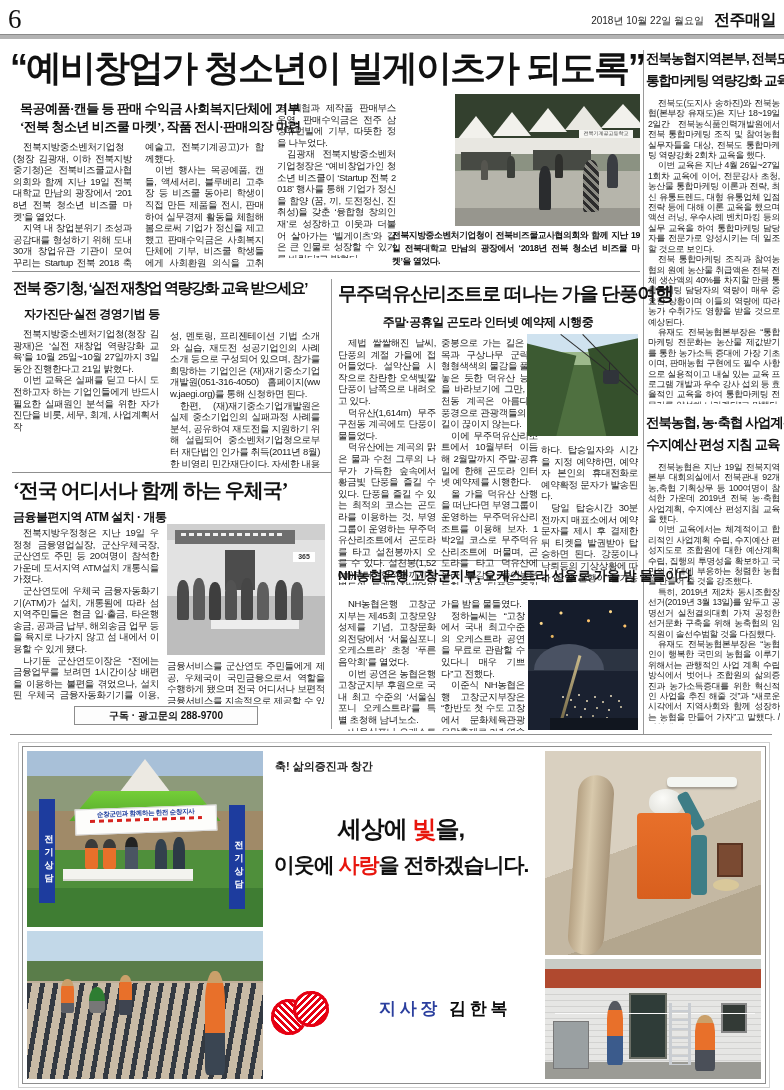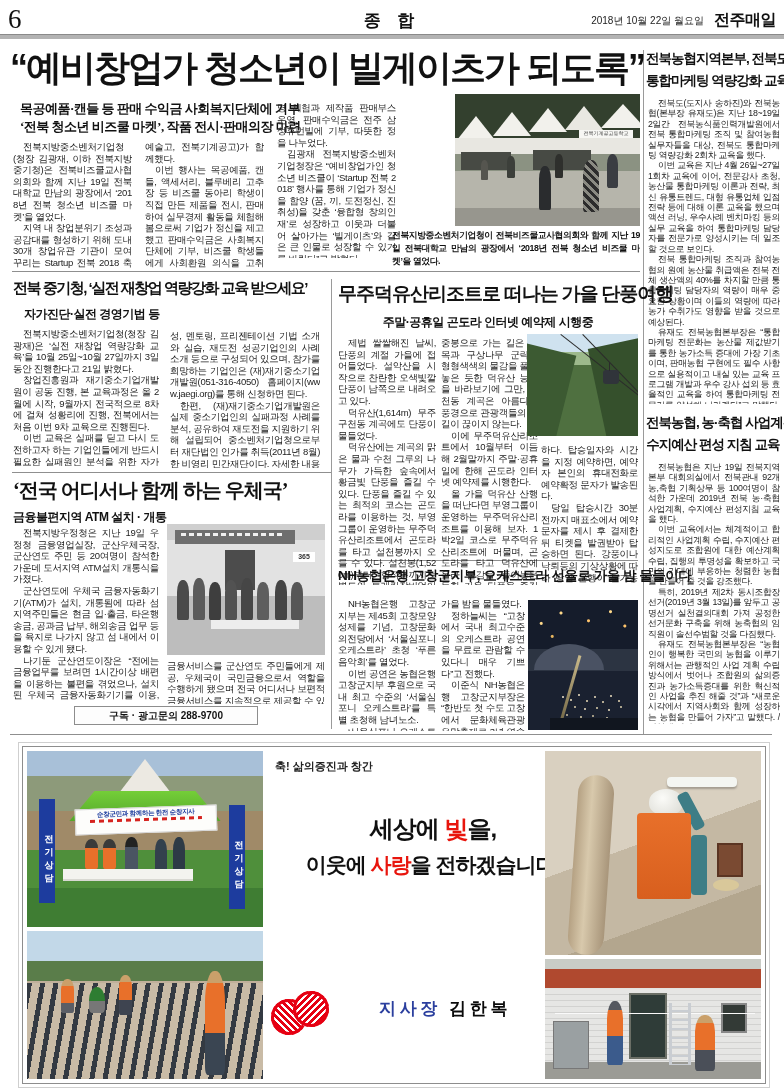--- a/index.html
+++ b/index.html
@@ -73,34 +73,33 @@
   .pipe{position:absolute;background:linear-gradient(90deg,#b5a183,#d8c9ac 40%,#a8957a);border-radius:18px;}
   .lamp{position:absolute;background:#f4f6f2;border-radius:4px;box-shadow:0 2px 2px rgba(0,0,0,.25);}
   .vest{position:absolute;background:linear-gradient(#e8702a,#d85f1e);border-radius:4px 4px 2px 2px;}
   .helmet{position:absolute;background:radial-gradient(circle at 40% 35%,#fbfbf8,#d9d9d2);border-radius:50% 50% 42% 42%;}
   .arm{position:absolute;background:#3e7d86;border-radius:4px;}
   .ph-house{background:linear-gradient(#c9ccc6 0 8%,#b0492f 8% 24%,#e3e3e1 24% 86%,#9b9b95 86%);}
   .siding{position:absolute;background:repeating-linear-gradient(180deg,#e6e6e4 0 5px,#d2d2d0 5px 6px);}
   .door{position:absolute;background:#2f3c38;border:2px solid #6b6f66;}
   .ladder{position:absolute;border-left:3px solid #c9cdd2;border-right:3px solid #c9cdd2;
       background:repeating-linear-gradient(180deg,transparent 0 7px,#c9cdd2 7px 9px);}
-  .slogan{font-weight:800;letter-spacing:-1px;text-align:center;white-space:nowrap;color:#101010;padding-left:32px;}
+  .slogan{font-weight:800;letter-spacing:-1px;text-align:center;white-space:nowrap;color:#101010;}
   .kred{color:#e8150d;}
   .kepco-circle{position:absolute;width:36px;height:36px;border-radius:50%;
       background:repeating-linear-gradient(45deg,#e60012 0 3px,#ffffff 3px 5px);
       box-shadow:inset 0 0 0 3px #e60012;}
   .org-line{font-weight:800;letter-spacing:-0.5px;white-space:nowrap;}
 </style>
 </head>
 <body>
 
 <div id="paper">
 
   <div class="abs pagenum" style="left:8px;top:4px;">6</div>
-  <div class="abs section" style="left:0;right:0;top:9px;">종 합</div>
   <div class="abs dateline" style="right:80px;top:14px;">2018년 10월 22일 월요일</div>
   <div class="abs masthead" style="right:8px;top:10px;">전주매일</div>
   <div class="abs header-rule" style="left:0;top:34px;width:784px;"></div>
 
   <div class="abs vrule" style="left:643px;top:50px;height:684px;"></div>
   <div class="abs hrule" style="left:12px;top:271px;width:628px;"></div>
   <div class="abs vrule" style="left:331px;top:279px;height:450px;"></div>
   <div class="abs hrule" style="left:12px;top:472px;width:319px;"></div>
   <div class="abs hrule" style="left:338px;top:560px;width:300px;"></div>
   <div class="abs hrule" style="left:10px;top:734px;width:762px;"></div>
@@ -139,21 +138,20 @@
     <div class="fig" style="left:84px;top:72px;width:12px;height:44px;background:#2a2c2e;"></div>
     <div class="fig" style="left:128px;top:66px;width:16px;height:52px;background:repeating-linear-gradient(45deg,#2c2c2c 0 3px,#8a8a82 3px 6px);"></div>
     <div class="fig" style="left:152px;top:60px;width:11px;height:34px;background:#3a3d42;"></div>
   </div>
   <div class="abs caption" style="left:392px;top:229px;width:248px;height:40px;">전북지방중소벤처기업청이 전북비즈쿨교사협의회와 함께 지난 19일 전북대학교 만남의 광장에서 ‘2018년 전북 청소년 비즈쿨 마켓’을 열었다.</div>
 
   <div class="abs headline-gothic" style="left:13px;top:279px;width:318px;">전북 중기청, ‘실전 재창업 역량강화 교육 받으세요’</div>
   <div class="abs subhead-gothic" style="left:24px;top:306px;">자가진단·실전 경영기법 등</div>
   <div class="abs body-text" style="left:13px;top:328px;width:146px;height:138px;">
       <p>전북지방중소벤처기업청(청장 김광재)은 ‘실전 재창업 역량강화 교육’을 10월 25일~10월 27일까지 3일동안 진행한다고 21일 밝혔다.</p>
-      <p>창업진흥원과 재기중소기업개발원이 공동 진행, 본 교육과정은 올 2월에 시작, 9월까지 전국적으로 8차에 걸쳐 성황리에 진행, 전북에서는 처음 이번 9차 교육으로 진행된다.</p>
       <p>이번 교육은 실패를 딛고 다시 도전하고자 하는 기업인들에게 반드시 필요한 실패원인 분석을 위한 자가진단을 비롯, 세무, 회계, 사업계획서 작</p>
     </div>
   <div class="abs body-text cont" style="left:170px;top:330px;width:150px;height:138px;">
       <p>성, 멘토링, 프리젠테이션 기법 소개와 실습, 재도전 성공기업인의 사례 소개 등으로 구성되어 있으며, 참가를 희망하는 기업인은 (재)재기중소기업개발원(051-316-4050) 홈페이지(www.jaegi.org)를 통해 신청하면 된다.</p>
       <p>한편, (재)재기중소기업개발원은 실제 중소기업인의 실패과정 사례를 분석, 공유하여 재도전을 지원하기 위해 설립되어 중소벤처기업청으로부터 재단법인 인가를 취득(2011년 8월)한 비영리 민간재단이다. 자세한 내용은 전북지방중소벤처기업청 창업성장지원과 정재훈 주무관(☎ 063-210-6411) 문의하면 된다.  /김영태 기자</p>
     </div>
 
   <div class="abs headline-serif" style="left:338px;top:281px;width:300px;font-size:19px;letter-spacing:-1px;text-align:center;white-space:nowrap;">무주덕유산리조트로 떠나는 가을 단풍여행</div>
   <div class="abs subhead-gothic" style="left:338px;top:314px;width:300px;text-align:center;">주말·공휴일 곤도라 인터넷 예약제 시행중</div>
   <div class="abs body-text" style="left:338px;top:337px;width:98px;height:248px;">

